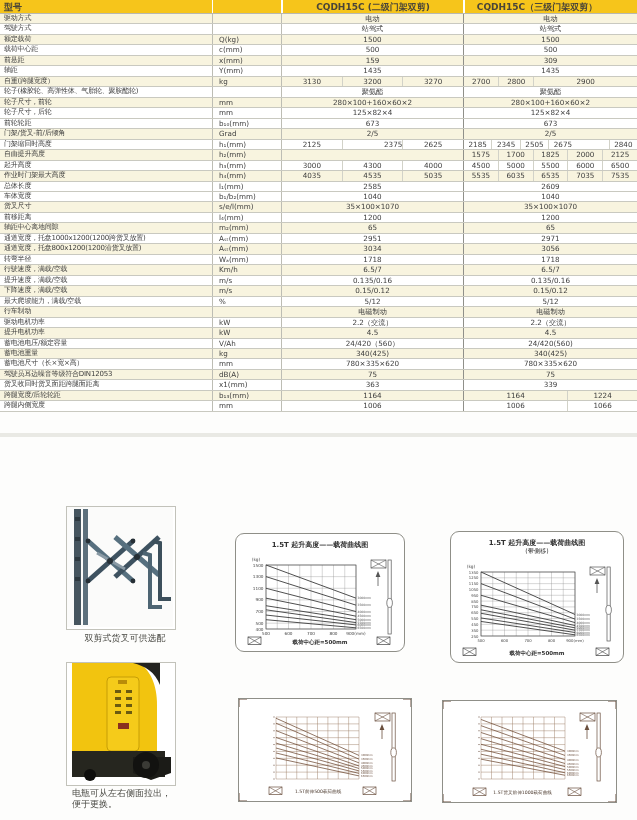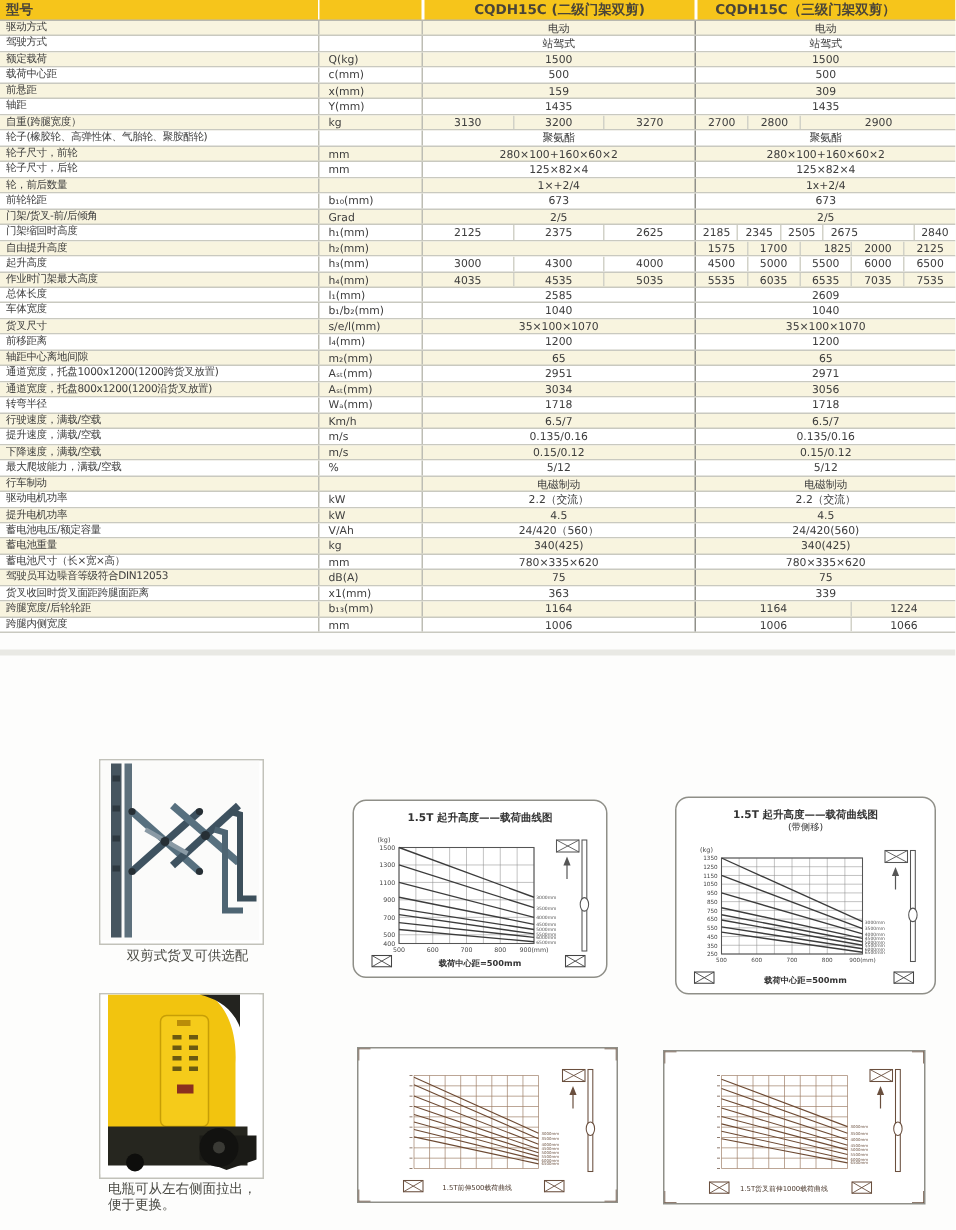--- a/index.html
+++ b/index.html
@@ -142,30 +142,20 @@
         <div class="trow">
           <div class="cl">轮子尺寸，后轮</div>
           <div class="cu">mm</div>
           <div class="ca">
             <div class="vc" style="flex: 3 1 0%;">125×82×4</div>
           </div>
           <div class="cb">
             <div class="vc" style="flex: 5 1 0%;">125×82×4</div>
           </div>
         </div>
-        <div class="trow odd">
-          <div class="cl">轮，前后数量</div>
-          <div class="cu"></div>
-          <div class="ca">
-            <div class="vc" style="flex: 3 1 0%;">1×+2/4</div>
-          </div>
-          <div class="cb">
-            <div class="vc" style="flex: 5 1 0%;">1x+2/4</div>
-          </div>
-        </div>
         <div class="trow">
           <div class="cl">前轮轮距</div>
           <div class="cu">b₁₀(mm)</div>
           <div class="ca">
             <div class="vc" style="flex: 3 1 0%;">673</div>
           </div>
           <div class="cb">
             <div class="vc" style="flex: 5 1 0%;">673</div>
           </div>
         </div>
@@ -177,41 +167,41 @@
           </div>
           <div class="cb">
             <div class="vc" style="flex: 5 1 0%;">2/5</div>
           </div>
         </div>
         <div class="trow">
           <div class="cl">门架缩回时高度</div>
           <div class="cu">h₁(mm)</div>
           <div class="ca">
             <div class="vc" style="flex: 1 1 0%;">2125</div>
-            <div class="vc bl" style="flex: 1 1 0%;">2375</div>
+            <div class="vc bl" style="flex: 1 1 0%; text-align: right;">2375</div>
             <div class="vc bl" style="flex: 1 1 0%;">2625</div>
           </div>
           <div class="cb">
             <div class="vc" style="flex: 1 1 0%;">2185</div>
             <div class="vc bl" style="flex: 1 1 0%;">2345</div>
             <div class="vc bl" style="flex: 1 1 0%;">2505</div>
             <div class="vc bl" style="flex: 1 1 0%;">2675</div>
             <div class="vc bl" style="flex: 1 1 0%; margin-left: 32px;">2840</div>
           </div>
         </div>
         <div class="trow odd">
           <div class="cl">自由提升高度</div>
           <div class="cu">h₂(mm)</div>
           <div class="ca">
             <div class="vc" style="flex: 3 1 0%;"></div>
           </div>
           <div class="cb">
             <div class="vc" style="flex: 1 1 0%;">1575</div>
             <div class="vc bl" style="flex: 1 1 0%;">1700</div>
-            <div class="vc bl" style="flex: 1 1 0%; text-align: right;">1825</div>
+            <div class="vc bl" style="flex: 1 1 0%;">1825</div>
             <div class="vc bl" style="flex: 1 1 0%;">2000</div>
             <div class="vc bl" style="flex: 1 1 0%;">2125</div>
           </div>
         </div>
         <div class="trow">
           <div class="cl">起升高度</div>
           <div class="cu">h₃(mm)</div>
           <div class="ca">
             <div class="vc" style="flex: 1 1 0%;">3000</div>
             <div class="vc bl" style="flex: 1 1 0%;">4300</div>

